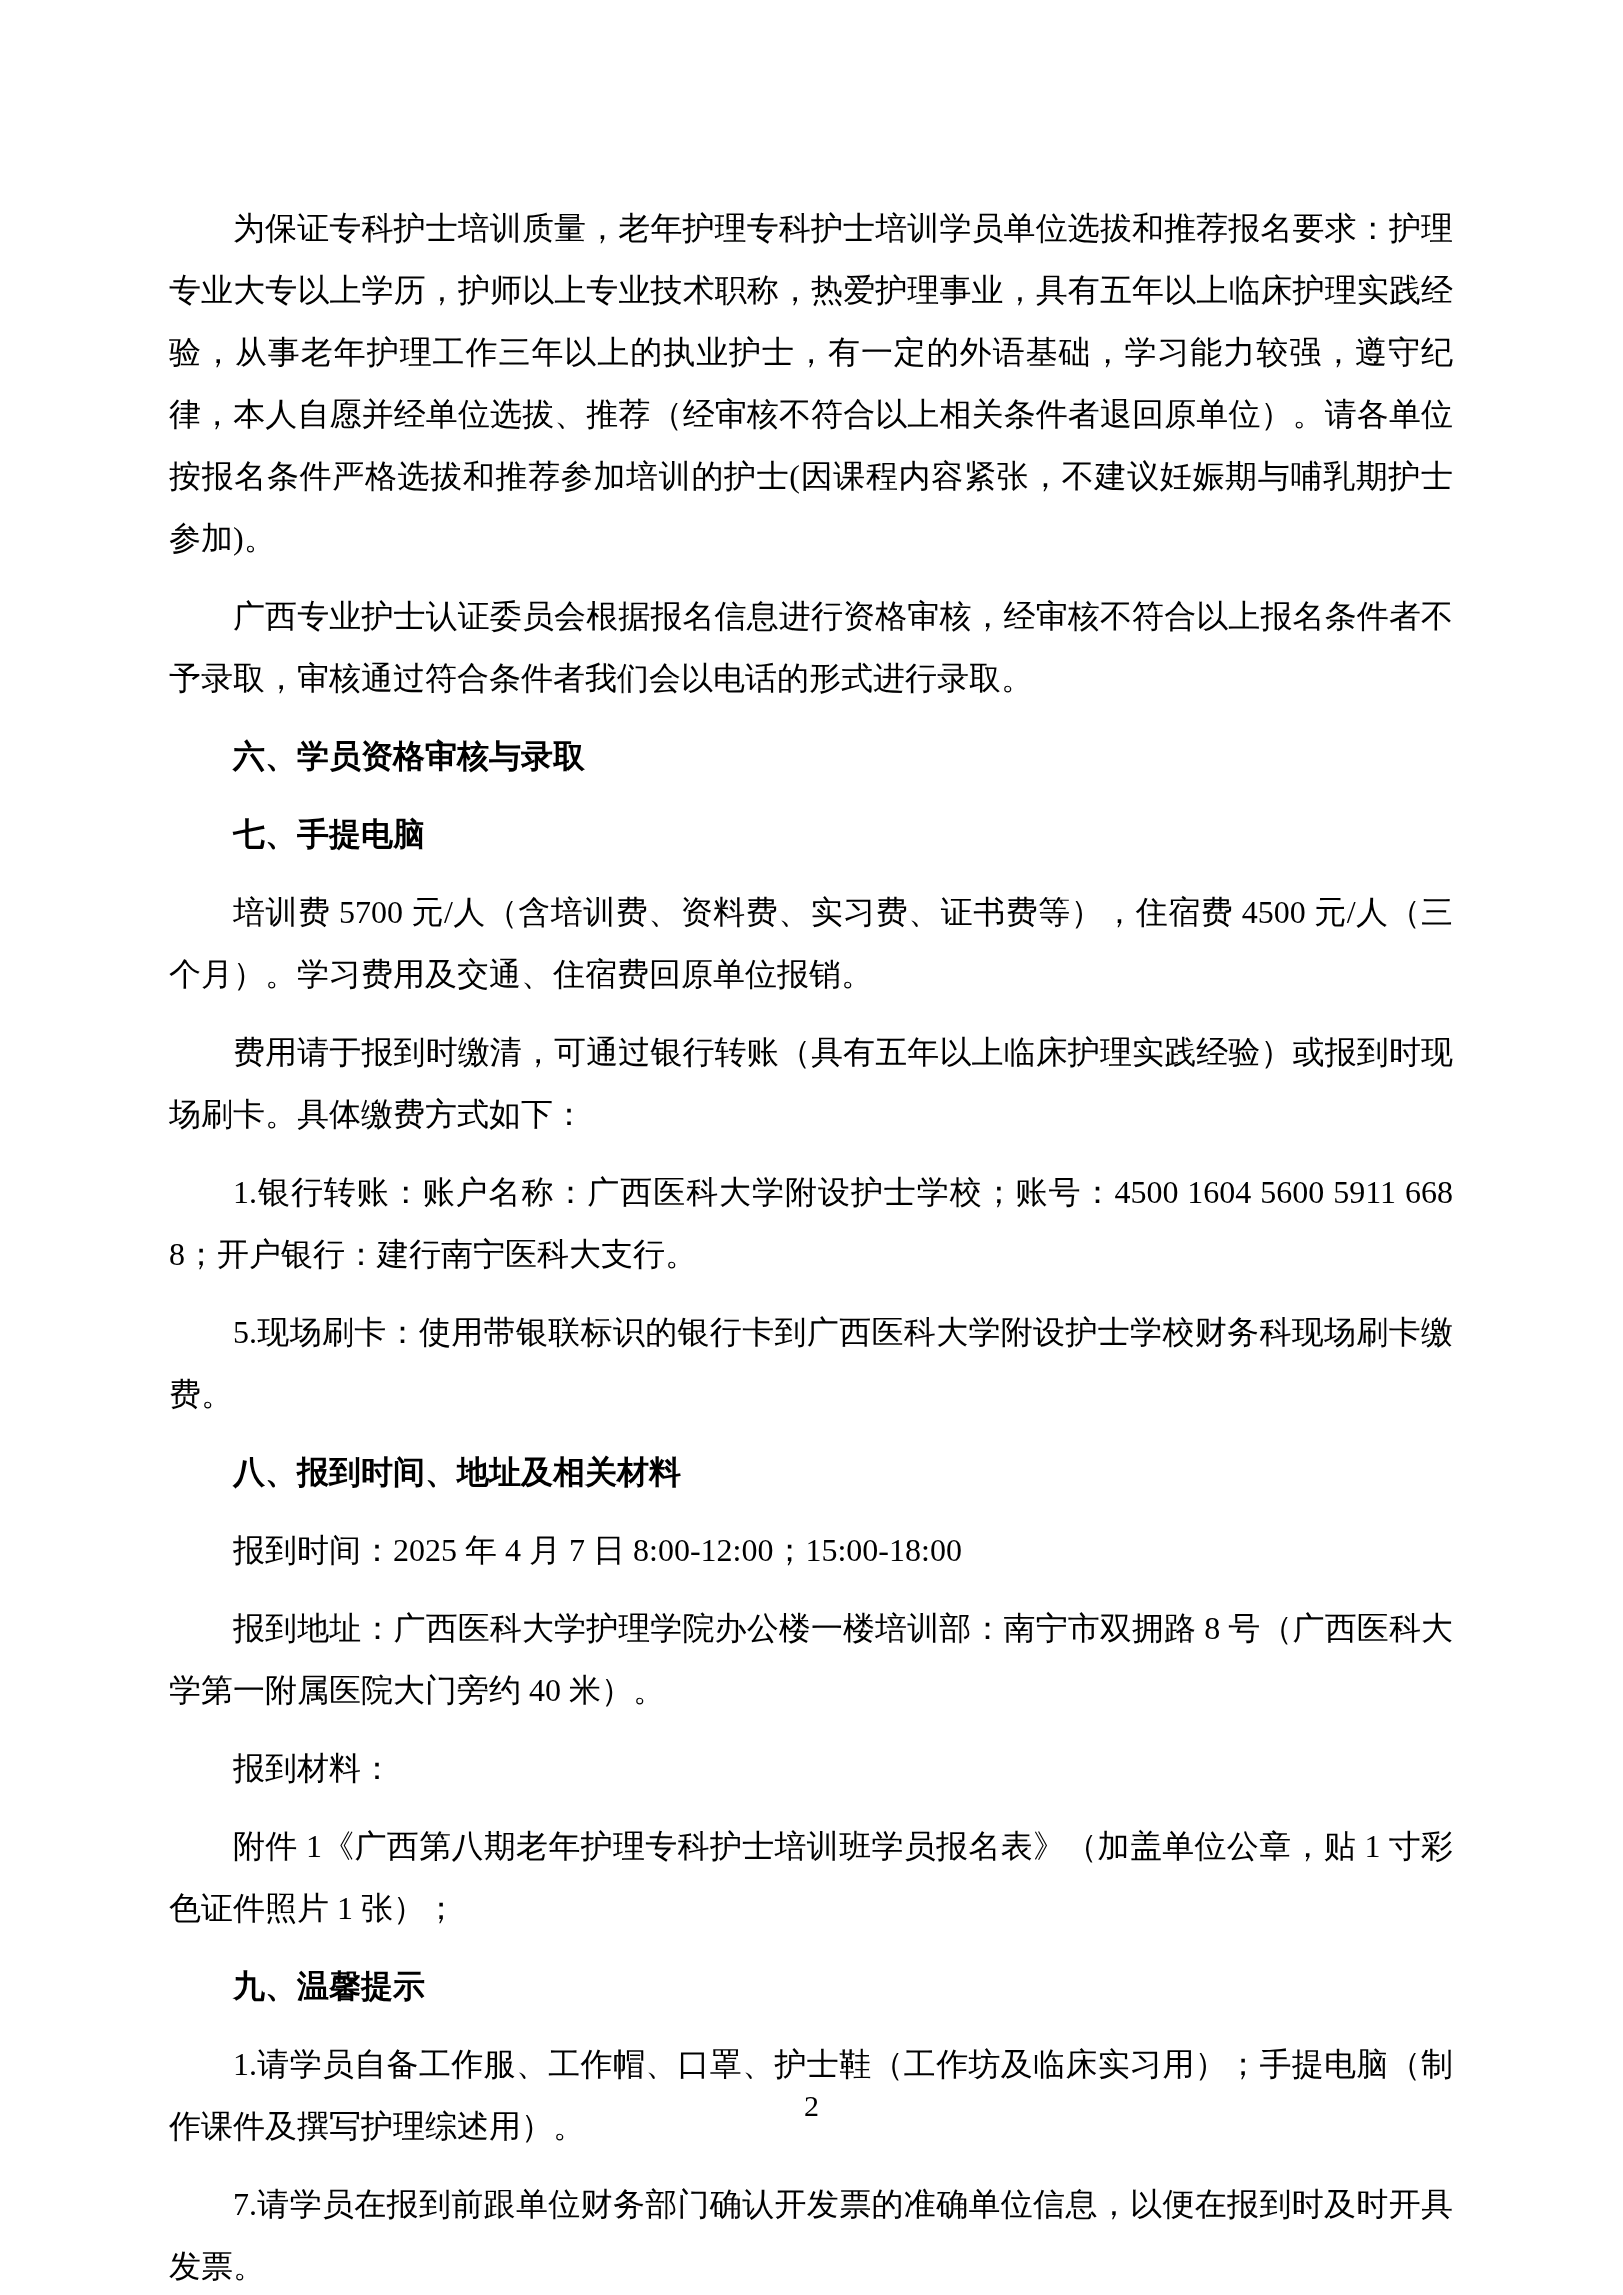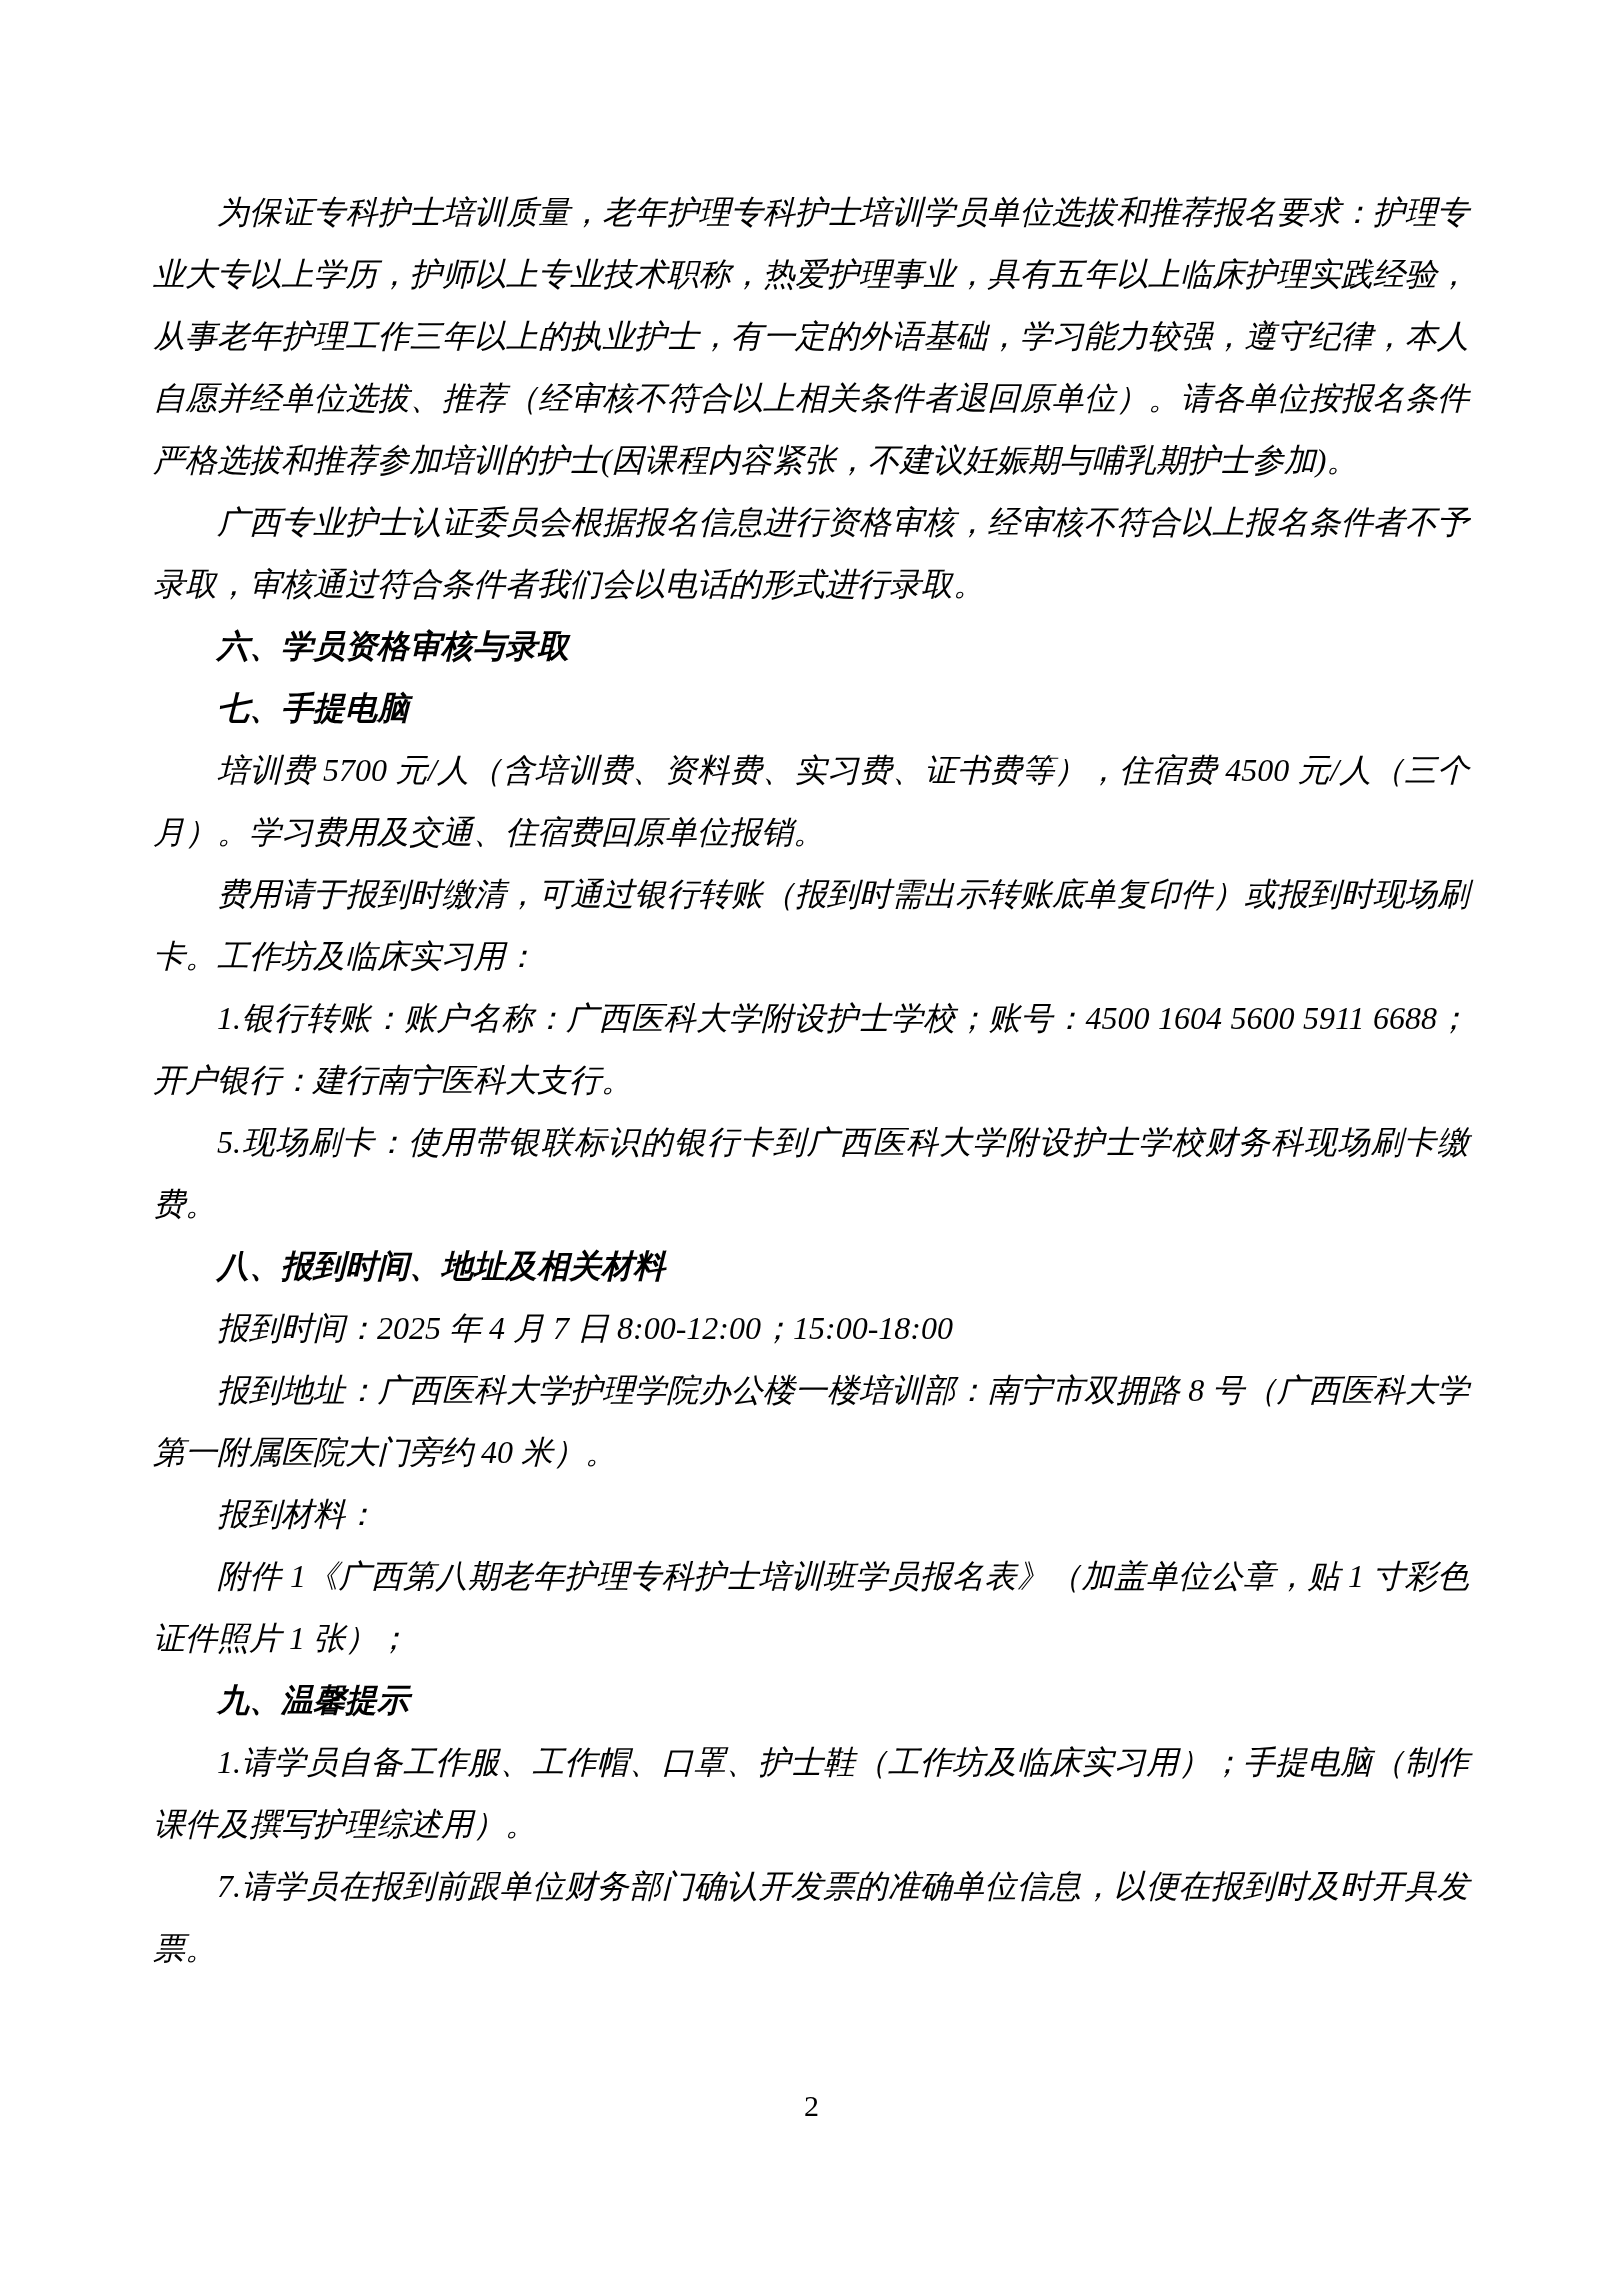--- a/index.html
+++ b/index.html
@@ -14,29 +14,28 @@
     color: #000000;
     font-family: "Liberation Serif", "DejaVu Serif", serif;
   }
   .doc-body {
     position: absolute;
     left: 153px;
     top: 181px;
     width: 1316px;
   }
   p.block {
-    margin: 0;
+    margin: 16px;
     padding: 0;
     font-size: 32px;
     line-height: 62px;
     text-align: justify;
     text-justify: inter-character;
     text-indent: 2em;
     word-break: break-all;
-    font-style: italic;
   }
   p.heading {
     font-weight: bold;
   }
   .page-number {
     position: absolute;
     top: 2088px;
     left: 0;
     width: 100%;
     text-align: center;
@@ -46,21 +45,21 @@
 </style>
 </head>
 <body>
 
 <div class="doc-body">
     <p class="block">为保证专科护士培训质量，老年护理专科护士培训学员单位选拔和推荐报名要求：护理专业大专以上学历，护师以上专业技术职称，热爱护理事业，具有五年以上临床护理实践经验，从事老年护理工作三年以上的执业护士，有一定的外语基础，学习能力较强，遵守纪律，本人自愿并经单位选拔、推荐（经审核不符合以上相关条件者退回原单位）。请各单位按报名条件严格选拔和推荐参加培训的护士(因课程内容紧张，不建议妊娠期与哺乳期护士参加)。</p>
     <p class="block">广西专业护士认证委员会根据报名信息进行资格审核，经审核不符合以上报名条件者不予录取，审核通过符合条件者我们会以电话的形式进行录取。</p>
     <p class="block heading">六、学员资格审核与录取</p>
     <p class="block heading">七、手提电脑</p>
     <p class="block">培训费 5700 元/人（含培训费、资料费、实习费、证书费等），住宿费 4500 元/人（三个月）。学习费用及交通、住宿费回原单位报销。</p>
-    <p class="block">费用请于报到时缴清，可通过银行转账（报到时需出示转账底单复印件）或报到时现场刷卡。工作坊及临床实习用：</p>
+    <p class="block">费用请于报到时缴清，可通过银行转账（具有五年以上临床护理实践经验）或报到时现场刷卡。具体缴费方式如下：</p>
     <p class="block">1.银行转账：账户名称：广西医科大学附设护士学校；账号：4500 1604 5600 5911 6688；开户银行：建行南宁医科大支行。</p>
     <p class="block">5.现场刷卡：使用带银联标识的银行卡到广西医科大学附设护士学校财务科现场刷卡缴费。</p>
     <p class="block heading">八、报到时间、地址及相关材料</p>
     <p class="block">报到时间：2025 年 4 月 7 日 8:00-12:00；15:00-18:00</p>
     <p class="block">报到地址：广西医科大学护理学院办公楼一楼培训部：南宁市双拥路 8 号（广西医科大学第一附属医院大门旁约 40 米）。</p>
     <p class="block">报到材料：</p>
     <p class="block">附件 1《广西第八期老年护理专科护士培训班学员报名表》（加盖单位公章，贴 1 寸彩色证件照片 1 张）；</p>
     <p class="block heading">九、温馨提示</p>
     <p class="block">1.请学员自备工作服、工作帽、口罩、护士鞋（工作坊及临床实习用）；手提电脑（制作课件及撰写护理综述用）。</p>
     <p class="block">7.请学员在报到前跟单位财务部门确认开发票的准确单位信息，以便在报到时及时开具发票。</p>

